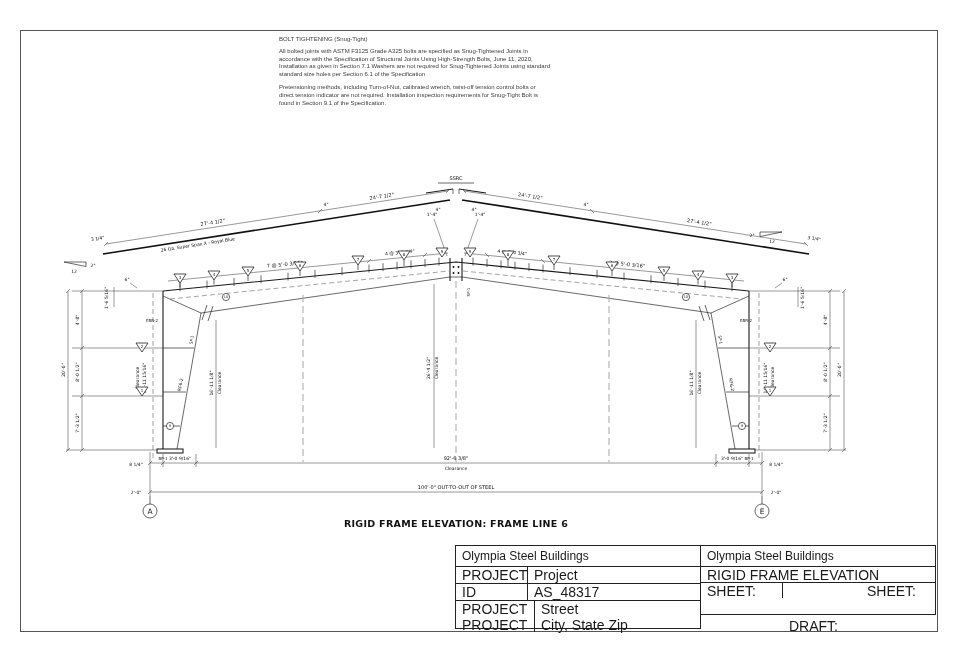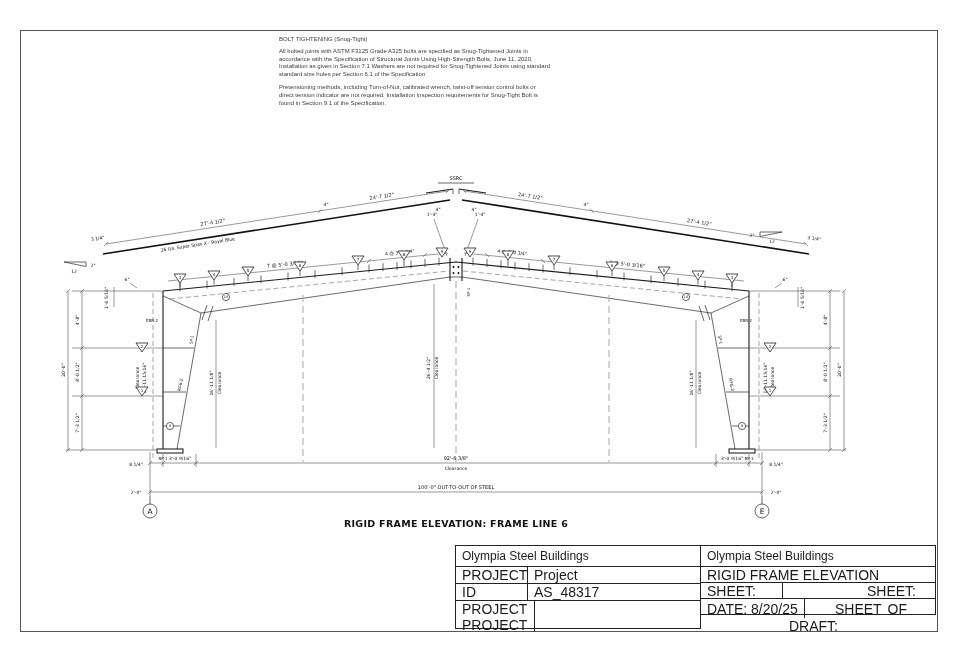--- a/index.html
+++ b/index.html
@@ -328,34 +328,31 @@
     </div>
     <div class="row r16">
       <div class="cell lab">ID</div>
       <div class="cell val">AS_48317</div>
     </div>
     <div class="row r32">
       <div class="stack lab">
         <span>PROJECT</span>
         <span>PROJECT</span>
       </div>
+      <div class="stack val">
+        <span>Street</span>
+        <span>City, State Zip</span>
+      </div>
     </div>
   </div>
 
   <div id="tb-right" class="tb">
     <div class="hd">Olympia Steel Buildings</div>
     <div class="row r15">
       <div class="cell c3">RIGID FRAME ELEVATION</div>
     </div>
     <div class="row r15">
       <div class="cell c1">SHEET:</div>
       <div class="cell c2">DRAFT:</div>
       <div class="cell c3">SHEET:</div>
     </div>
-    <div class="row r20">
-      <div class="cell cd">DATE: 8/20/25</div>
-      <div class="cs">
-        <span>SHEET</span>
-        <span>OF</span>
-      </div>
-    </div>
   </div>
 </div>
 
 </body></html>

